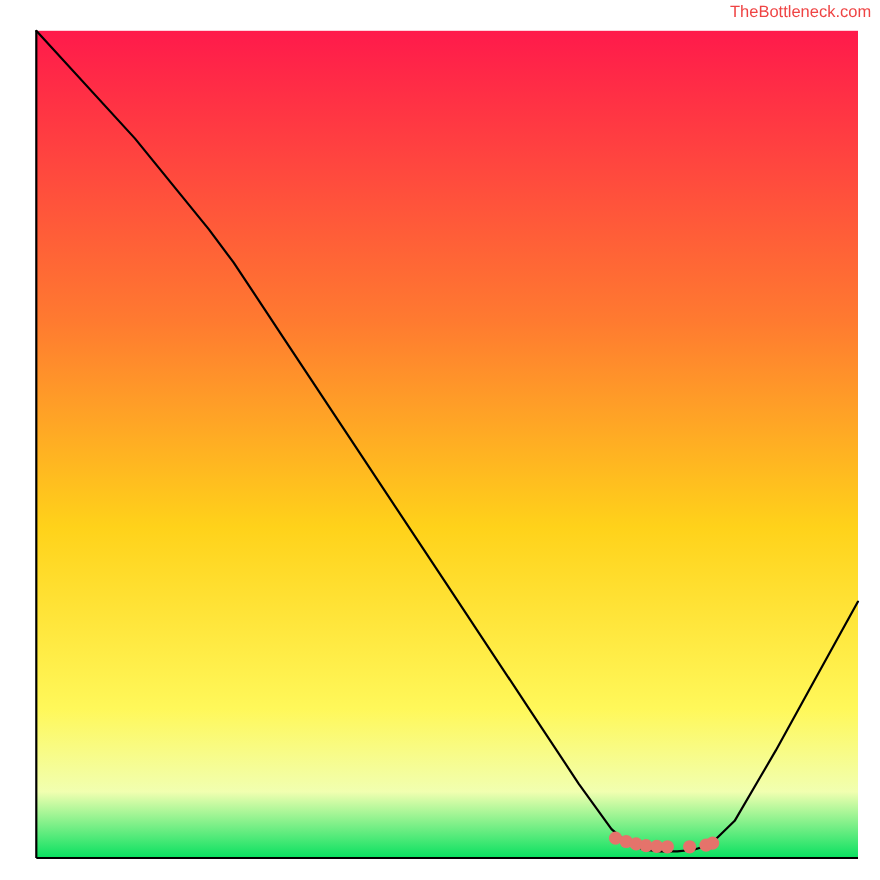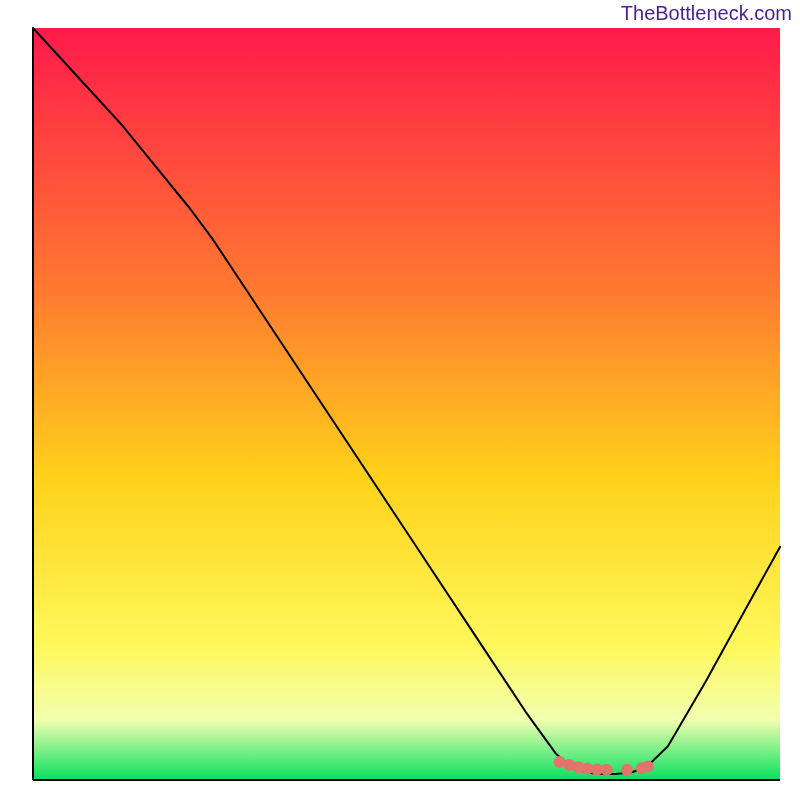--- a/index.html
+++ b/index.html
@@ -1,17 +1,17 @@
 <!DOCTYPE html>
 <html><head>
 <meta charset="utf-8">
 <style>
   body{margin:0;padding:0;width:800px;height:800px;font-family:Arial,Helvetica,sans-serif;background:#fff}
   .wrap{width:800px;height:800px;position:relative}
-  .attrib{position:absolute;top:2px;right:8px;font-size:20px;color:#4c1d95;font-weight:500}
+  .attrib{position:absolute;top:2px;right:8px;font-size:15px;color:#ef4444;font-weight:500}
   svg{display:block}
 </style>
 </head>
 <body>
 <div class="wrap">
   <div class="attrib">TheBottleneck.com</div>
   <svg id="chart" width="800" height="800">
       <defs>
         <linearGradient id="bg" x1="0" y1="0" x2="0" y2="1">
           <stop offset="0%" stop-color="#ff1a4b"></stop>

